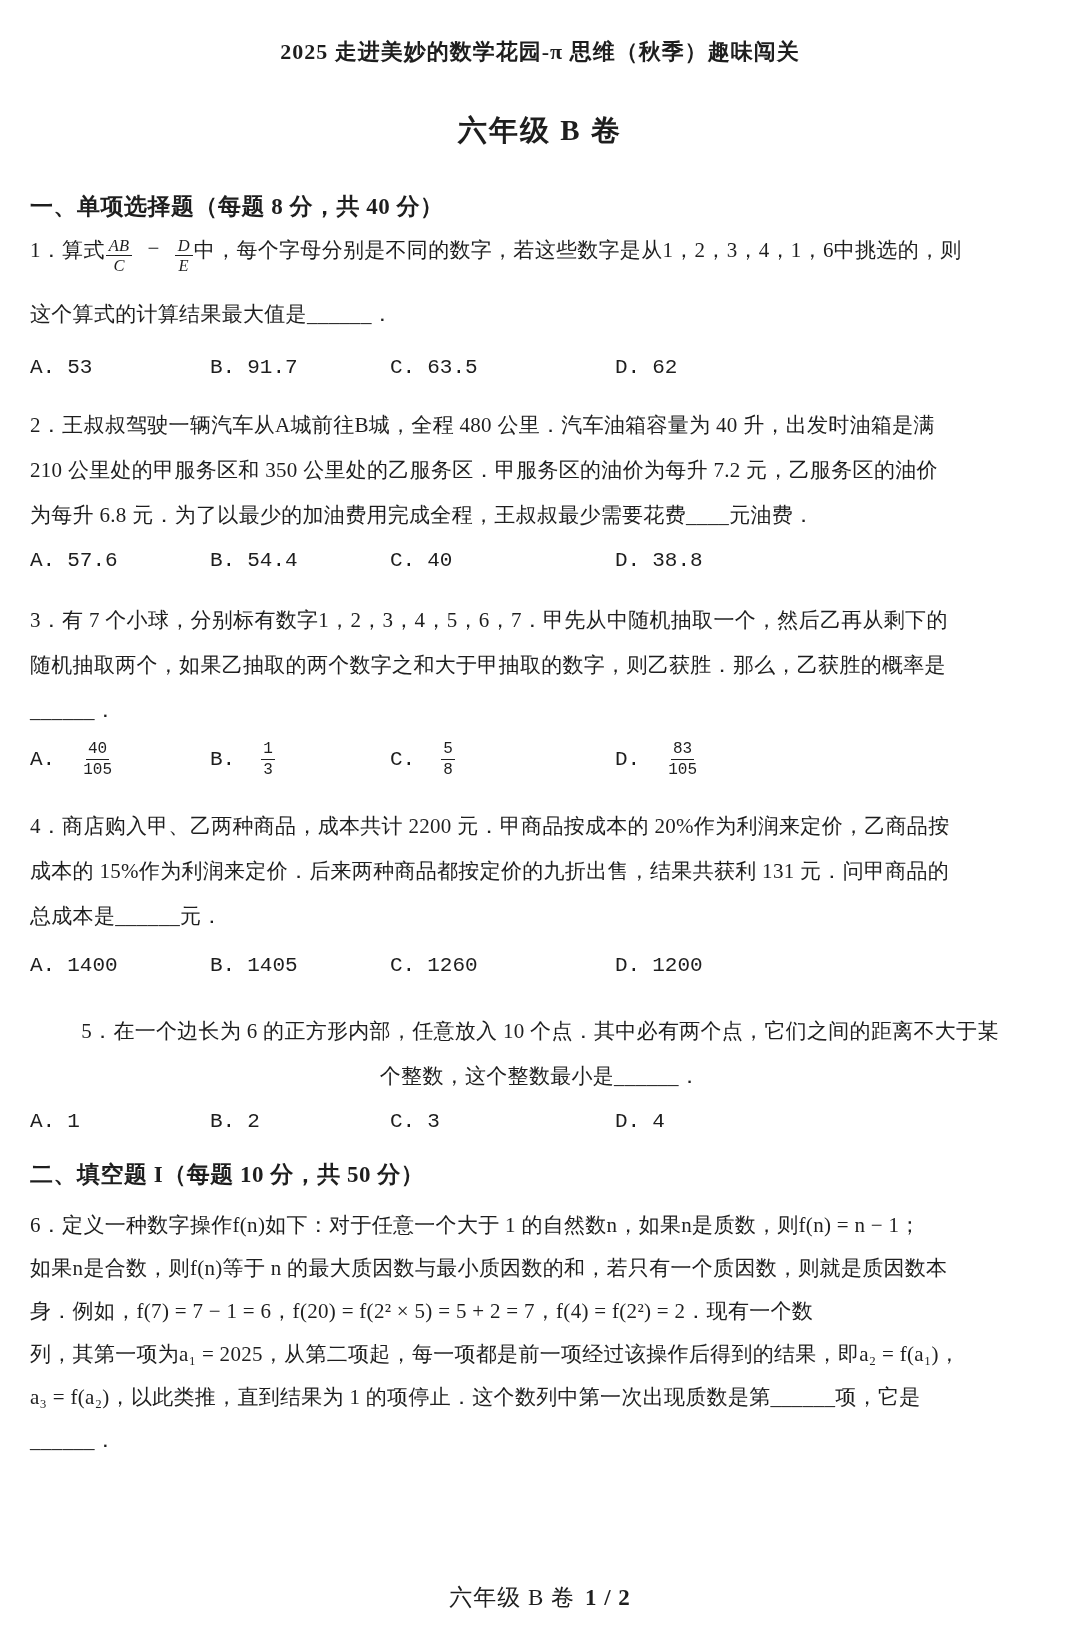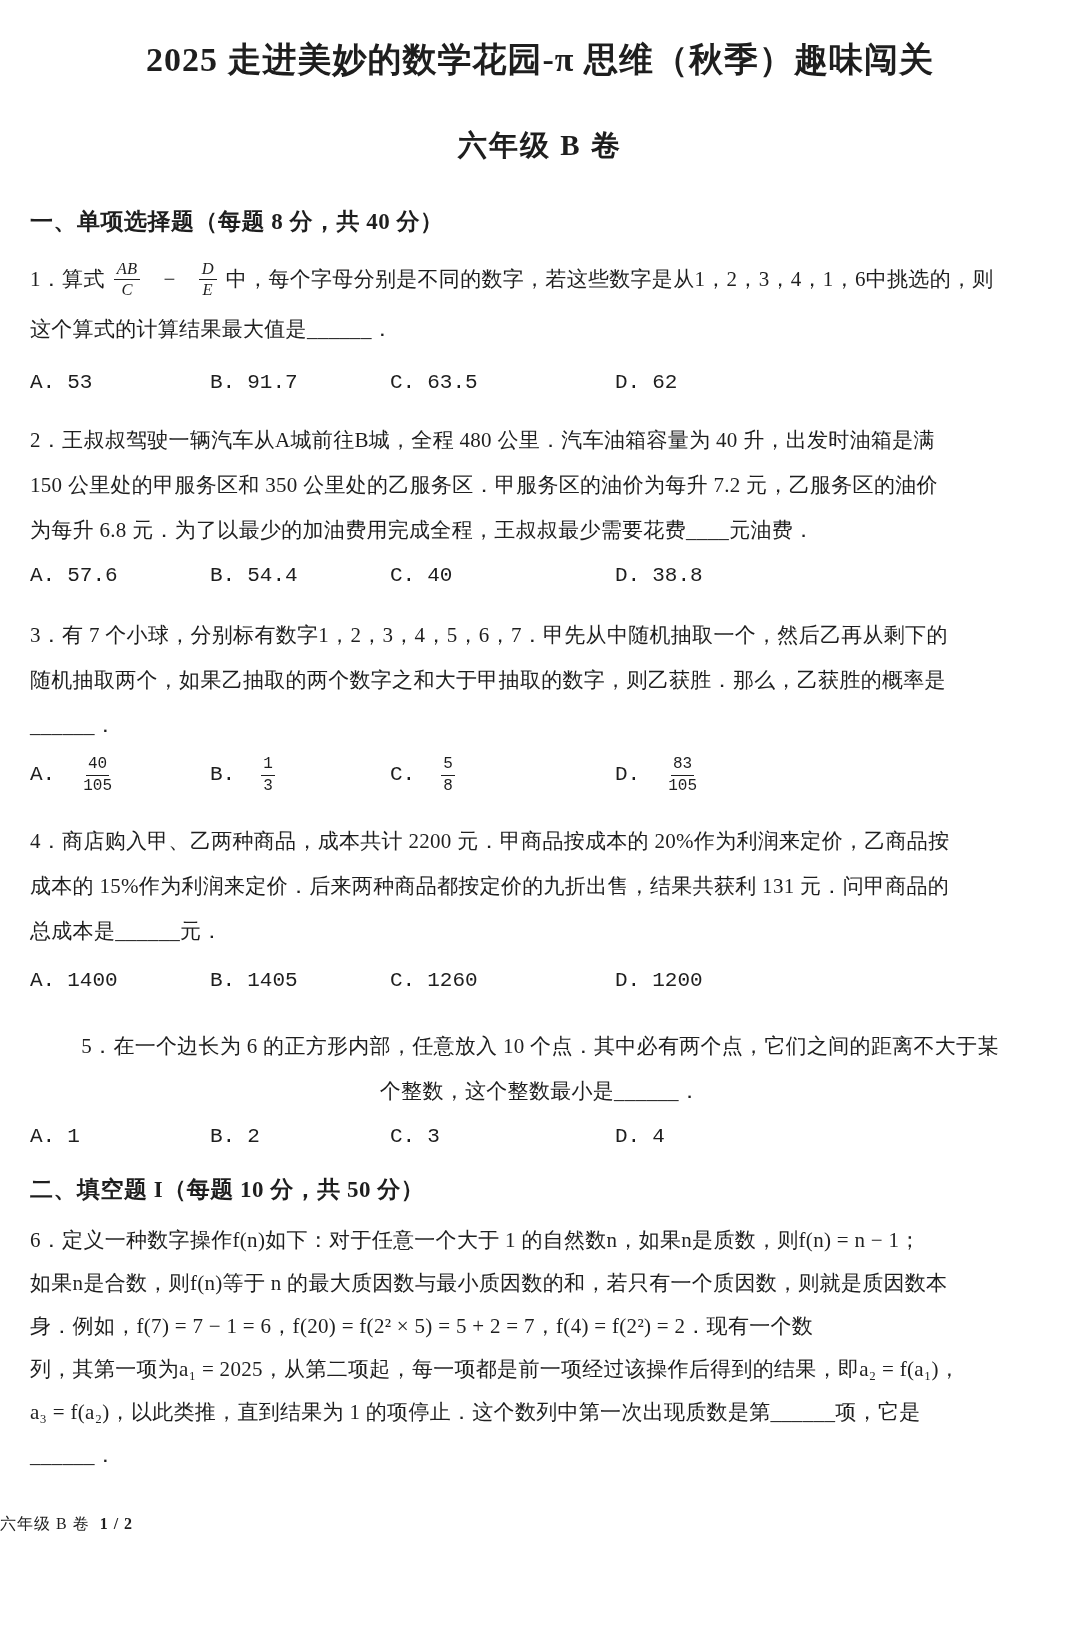--- a/index.html
+++ b/index.html
@@ -9,21 +9,21 @@
     color:#1e1e1e;
     font-family:"Liberation Serif", serif;
     position:relative;
     overflow:hidden;
   }
   .page { padding:0 30px; position:relative; }
 
   .title {
     margin-top:38px;
     text-align:center;
-    font-size:34px;
+    font-size:22px;
     font-weight:bold;
     line-height:1.3;
     letter-spacing:1px;
   }
   .subtitle {
     margin-top:44px;
     text-align:center;
     font-size:29px;
     font-weight:bold;
     letter-spacing:2px;
@@ -38,26 +38,24 @@
   .q-line {
     font-size:21px;
     line-height:45px;
     white-space:nowrap;
     letter-spacing:0.3px;
   }
   .q6-block .q-line { line-height:43px; }
 
   .formula-line {
     display:flex;
-    align-items:center;
     height:56px;
     font-size:21px;
     white-space:nowrap;
     letter-spacing:0.3px;
-    gap:8px;
   }
   .frac {
     display:inline-flex;
     flex-direction:column;
     align-items:center;
     font-style:italic;
     font-size:16.5px;
     line-height:1.2;
     margin:0 1px;
     font-family:"Liberation Serif", serif;
@@ -98,23 +96,24 @@
   .mt-q3opts { margin-top:6px; min-height:50px; }
   .mt-q4 { margin-top:15px; }
   .mt-q4opts { margin-top:12px; }
   .mt-q5 { margin-top:28px;text-align:center; }
   .mt-q5opts { margin-top:8px; }
   .mt-sec2 { margin-top:22px; }
   .mt-q6 { margin-top:14px; }
 
   .footer {
     position:absolute;
-    left:0; top:1514px;
+    left:0; top:1582px;
     width:1080px;
-    font-size:16px;
+    text-align:center;
+    font-size:23px;
     letter-spacing:1px;
   }
   .footer .page-num { font-weight:bold; margin-left:10px; }
 </style>
 </head>
 <body>
 
 <div class="page">
 
   <div class="title">2025 走进美妙的数学花园-π 思维（秋季）趣味闯关</div>
@@ -152,21 +151,21 @@
         <span>63.5</span>
       </div>
     <div class="opt col-d">
         <span>D.</span>
         <span>62</span>
       </div>
   </div>
 
   <div class="q-block mt-q2">
     <div class="q-line">2．王叔叔驾驶一辆汽车从A城前往B城，全程 480 公里．汽车油箱容量为 40 升，出发时油箱是满</div>
-    <div class="q-line">150 公里处的甲服务区和 350 公里处的乙服务区．甲服务区的油价为每升 7.2 元，乙服务区的油价</div>
+    <div class="q-line">210 公里处的甲服务区和 350 公里处的乙服务区．甲服务区的油价为每升 7.2 元，乙服务区的油价</div>
     <div class="q-line">为每升 6.8 元．为了以最少的加油费用完成全程，王叔叔最少需要花费____元油费．</div>
   </div>
   <div class="opt-row mt-q2opts">
     <div class="opt col-a">
         <span>A.</span>
         <span>57.6</span>
       </div>
     <div class="opt col-b">
         <span>B.</span>
         <span>54.4</span>

